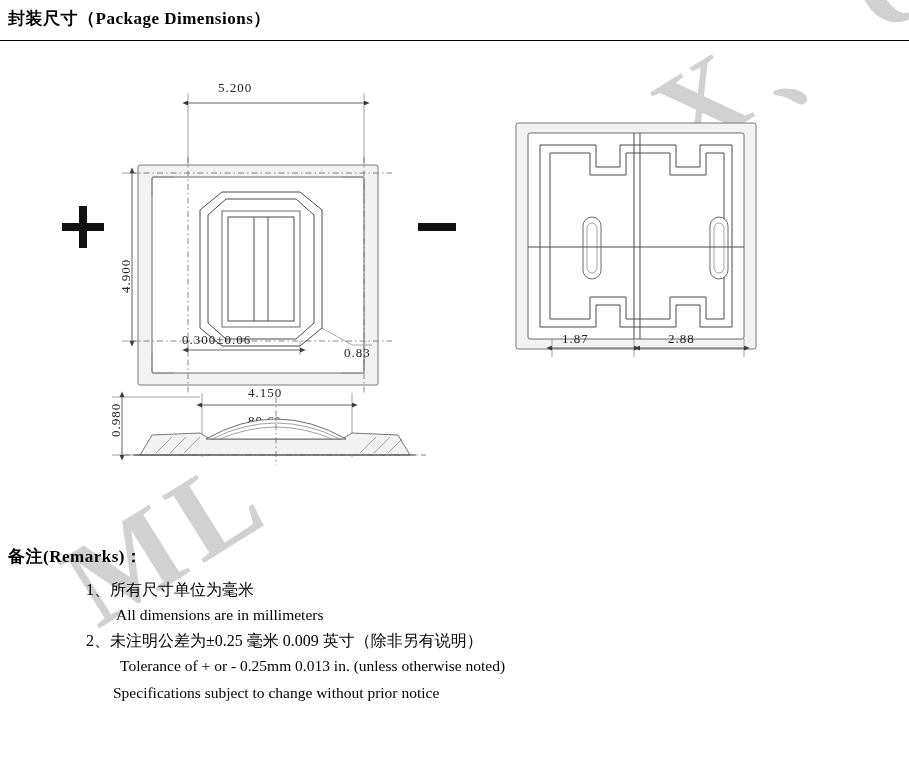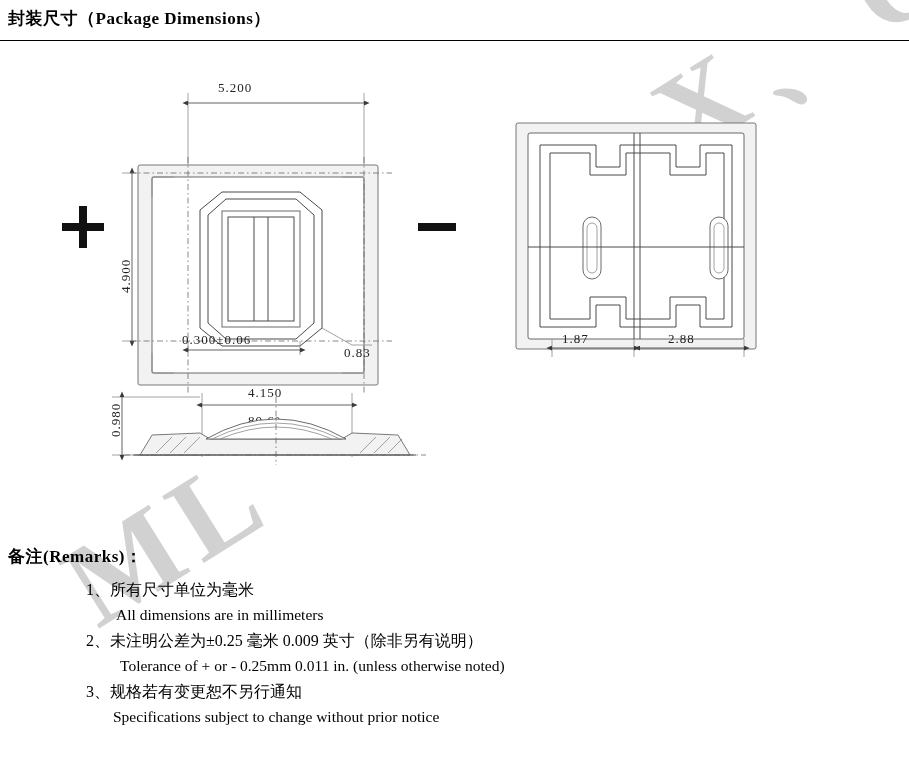--- a/index.html
+++ b/index.html
@@ -236,21 +236,20 @@
 
   <div class="heading" id="remarks-heading">备注(Remarks)：</div>
 
   <div class="remarks">
     <div class="remark-item">
       <div class="remark-cn">1、所有尺寸单位为毫米</div>
       <div class="remark-en">All dimensions are in millimeters</div>
     </div>
     <div class="remark-item">
       <div class="remark-cn">2、未注明公差为±0.25 毫米 0.009 英寸（除非另有说明）</div>
-      <div class="remark-en indent2">Tolerance of + or - 0.25mm 0.011 in. (unless otherwise noted)</div>
+      <div class="remark-en indent2">Tolerance of + or - 0.25mm 0.013 in. (unless otherwise noted)</div>
     </div>
     <div class="remark-item">
-      <div class="remark-cn">3、规格若有变更恕不另行通知</div>
       <div class="remark-en indent3">Specifications subject to change without prior notice</div>
     </div>
   </div>
 
 </div>
 
 </body></html>

